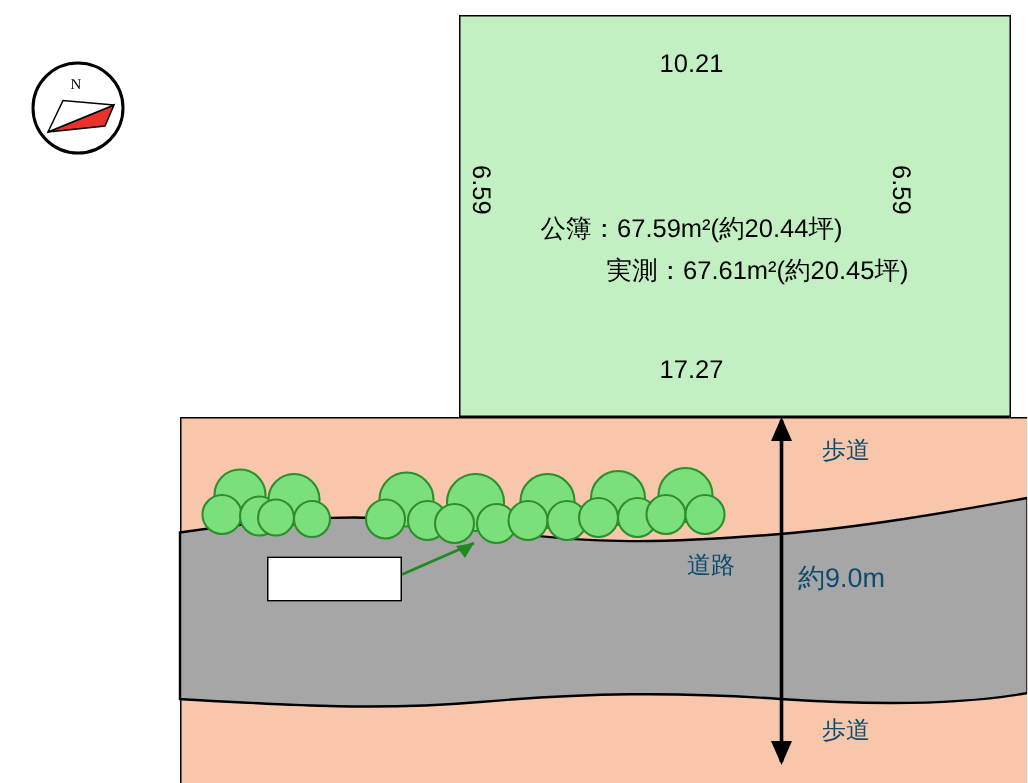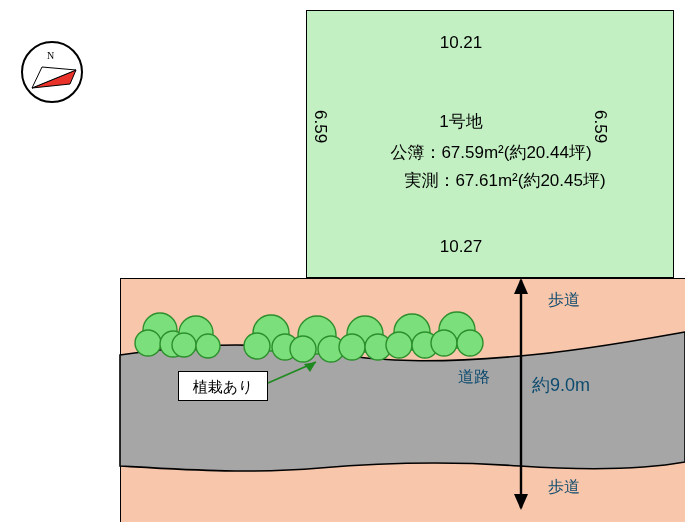--- a/index.html
+++ b/index.html
@@ -32,21 +32,21 @@
   .lot-text {
     position: absolute;
     text-align: center;
     color: #000000;
     font-size: 17px;
     white-space: nowrap;
   }
   #len-top   { left: 0; top: 22px; width: 308px; }
   #len-bottom{ left: 0; top: 226px; width: 308px; }
   #lot-title { left: 0; top: 99px; width: 308px; font-size: 17px; }
-  #lot-line1 { left: 0; top: 130px; width: 308px; font-size: 17px; padding-left: 30px; }
+  #lot-line1 { left: 0; top: 130px; width: 308px; font-size: 17px; }
   #lot-line2 { left: 0; top: 158px; width: 308px; font-size: 17px; padding-left: 44px; }
 
   .vert-label {
     position: absolute;
     font-size: 17px;
     color: #000;
     writing-mode: vertical-rl;
     text-orientation: mixed;
     letter-spacing: 0px;
   }
@@ -159,29 +159,27 @@
     <path d="M268,383 L316,362" stroke="#1f8a1f" stroke-width="1.8" fill="none"></path>
     <path d="M316,362 L304,364 L310,372 Z" fill="#1f8a1f"></path>
 
     <line x1="521" y1="280" x2="521" y2="508" stroke="#000000" stroke-width="2.4"></line>
     <path d="M521,278 L514,294 L528,294 Z" fill="#000000"></path>
     <path d="M521,510 L514,494 L528,494 Z" fill="#000000"></path>
   </svg>
 
   <div class="abs" id="lot">
     <div class="lot-text" id="len-top">10.21</div>
-    <div class="lot-text" id="lot-title">1号地</div>
     <div class="lot-text" id="lot-line1">公簿：67.59m²(約20.44坪)</div>
     <div class="lot-text" id="lot-line2">実測：67.61m²(約20.45坪)</div>
-    <div class="lot-text" id="len-bottom">10.27</div>
+    <div class="lot-text" id="len-bottom">17.27</div>
   </div>
   <div class="vert-label" id="len-left">6.59</div>
   <div class="vert-label" id="len-right">6.59</div>
 
   <div class="map-label" id="label-hodou-top">歩道</div>
   <div class="map-label" id="label-hodou-bottom">歩道</div>
   <div class="map-label" id="label-douro">道路</div>
   <div class="map-label" id="label-width">約9.0m</div>
 
   <div class="abs" id="planting-box"></div>
-  <div class="abs" id="planting-label">植栽あり</div>
 
 </div>
 
 </body></html>

